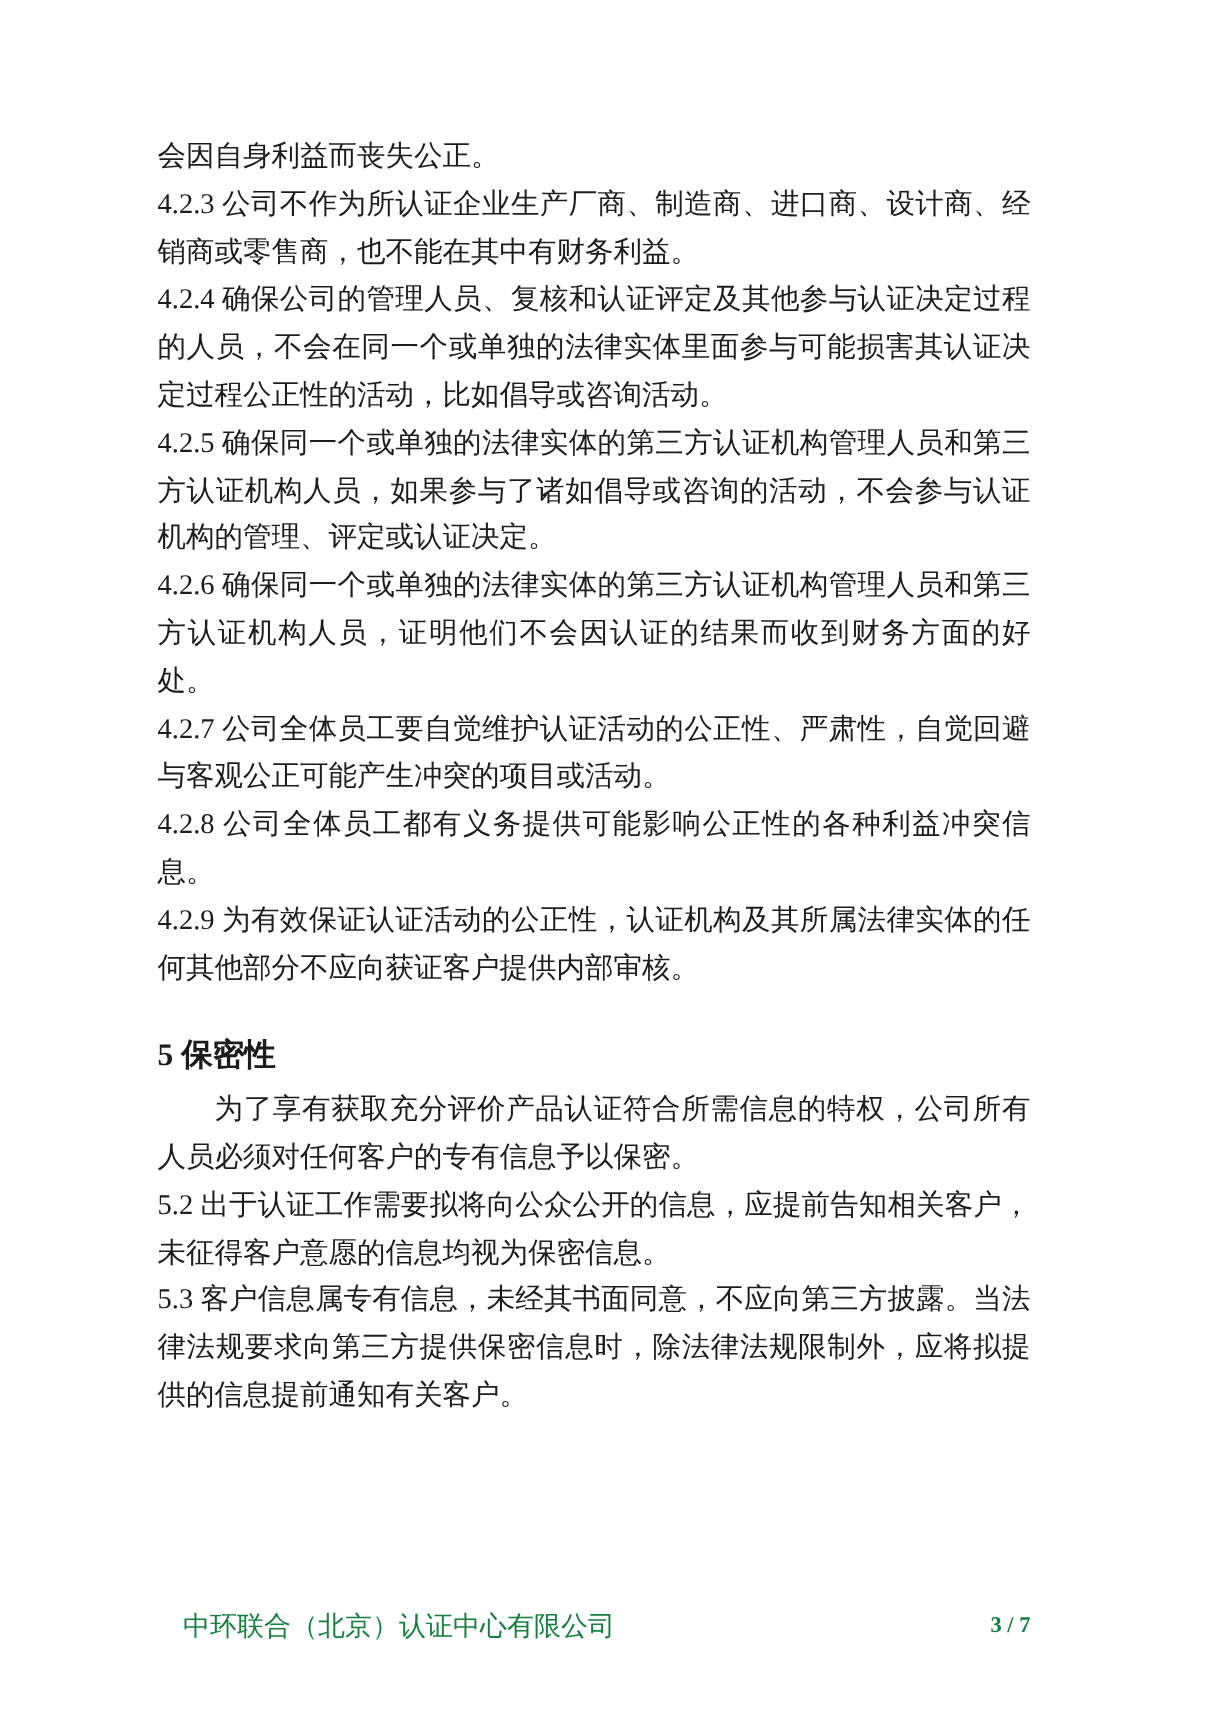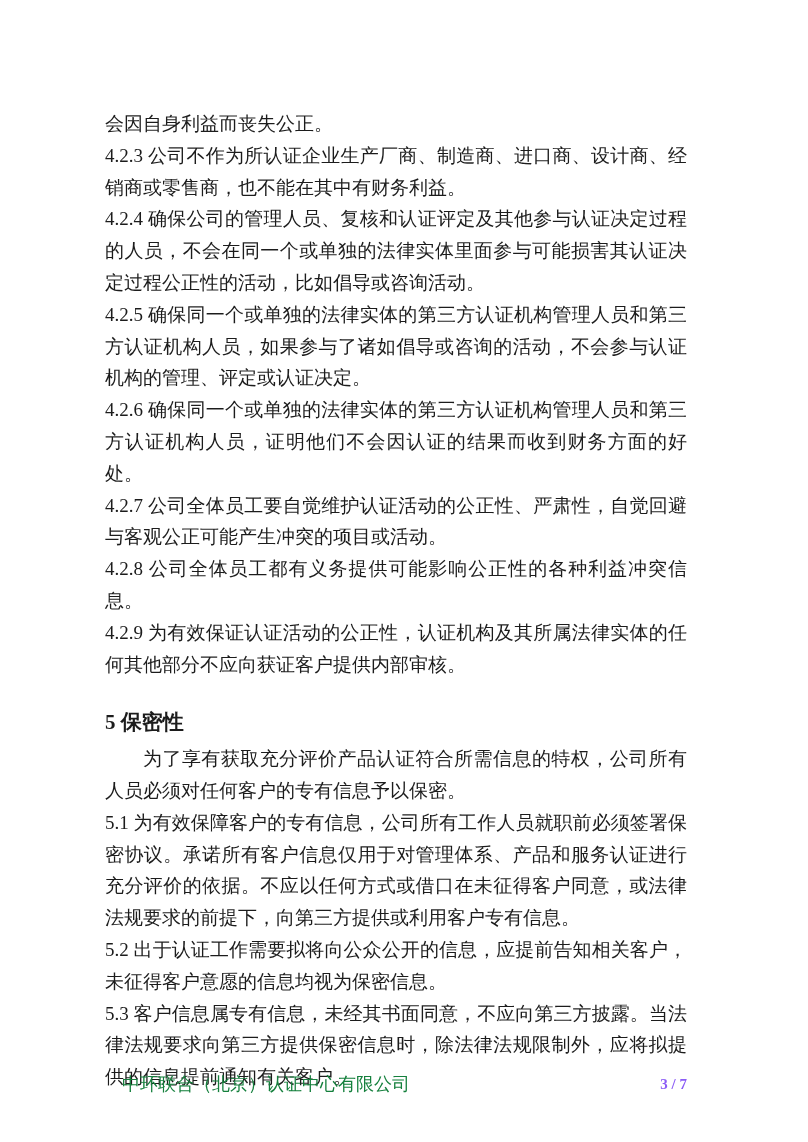--- a/index.html
+++ b/index.html
@@ -18,21 +18,20 @@
   }
   .doc-body {
     position: absolute;
     left: 105px;
     top: 89px;
     width: 582px;
     font-size: 19px;
     line-height: 31.8px;
     text-align: justify;
     text-justify: inter-ideograph;
-    margin-top: 19px;
   }
   .doc-body p {
     margin: 0;
   }
   .doc-body p.indent {
     text-indent: 2em;
   }
   .section-heading {
     font-size: 21px;
     line-height: 31.8px;
@@ -56,21 +55,21 @@
     color: #15803d;
     white-space: nowrap;
   }
   .footer-page-number {
     position: absolute;
     right: 121px;
     top: 0;
     font-size: 15px;
     line-height: 20px;
     font-weight: bold;
-    color: #8b5cf6;
+    color: #15803d;
     white-space: nowrap;
   }
 </style>
 </head>
 <body>
 
 <div class="page">
 
   <section class="doc-body">
     <p>会因自身利益而丧失公正。</p>
@@ -78,21 +77,20 @@
     <p>4.2.4 确保公司的管理人员、复核和认证评定及其他参与认证决定过程的人员，不会在同一个或单独的法律实体里面参与可能损害其认证决定过程公正性的活动，比如倡导或咨询活动。</p>
     <p>4.2.5 确保同一个或单独的法律实体的第三方认证机构管理人员和第三方认证机构人员，如果参与了诸如倡导或咨询的活动，不会参与认证机构的管理、评定或认证决定。</p>
     <p>4.2.6 确保同一个或单独的法律实体的第三方认证机构管理人员和第三方认证机构人员，证明他们不会因认证的结果而收到财务方面的好处。</p>
     <p>4.2.7 公司全体员工要自觉维护认证活动的公正性、严肃性，自觉回避与客观公正可能产生冲突的项目或活动。</p>
     <p>4.2.8 公司全体员工都有义务提供可能影响公正性的各种利益冲突信息。</p>
     <p>4.2.9 为有效保证认证活动的公正性，认证机构及其所属法律实体的任何其他部分不应向获证客户提供内部审核。</p>
 
     <h2 class="section-heading">5 保密性</h2>
 
     <p class="indent">为了享有获取充分评价产品认证符合所需信息的特权，公司所有人员必须对任何客户的专有信息予以保密。</p>
-    <p>5.1 为有效保障客户的专有信息，公司所有工作人员就职前必须签署保密协议。承诺所有客户信息仅用于对管理体系、产品和服务认证进行充分评价的依据。不应以任何方式或借口在未征得客户同意，或法律法规要求的前提下，向第三方提供或利用客户专有信息。</p>
     <p>5.2 出于认证工作需要拟将向公众公开的信息，应提前告知相关客户，未征得客户意愿的信息均视为保密信息。</p>
     <p>5.3 客户信息属专有信息，未经其书面同意，不应向第三方披露。当法律法规要求向第三方提供保密信息时，除法律法规限制外，应将拟提供的信息提前通知有关客户。</p>
   </section>
 
   <footer class="page-footer">
     <span class="footer-company">中环联合（北京）认证中心有限公司</span>
     <span class="footer-page-number">3 / 7</span>
   </footer>
 
 </div>

